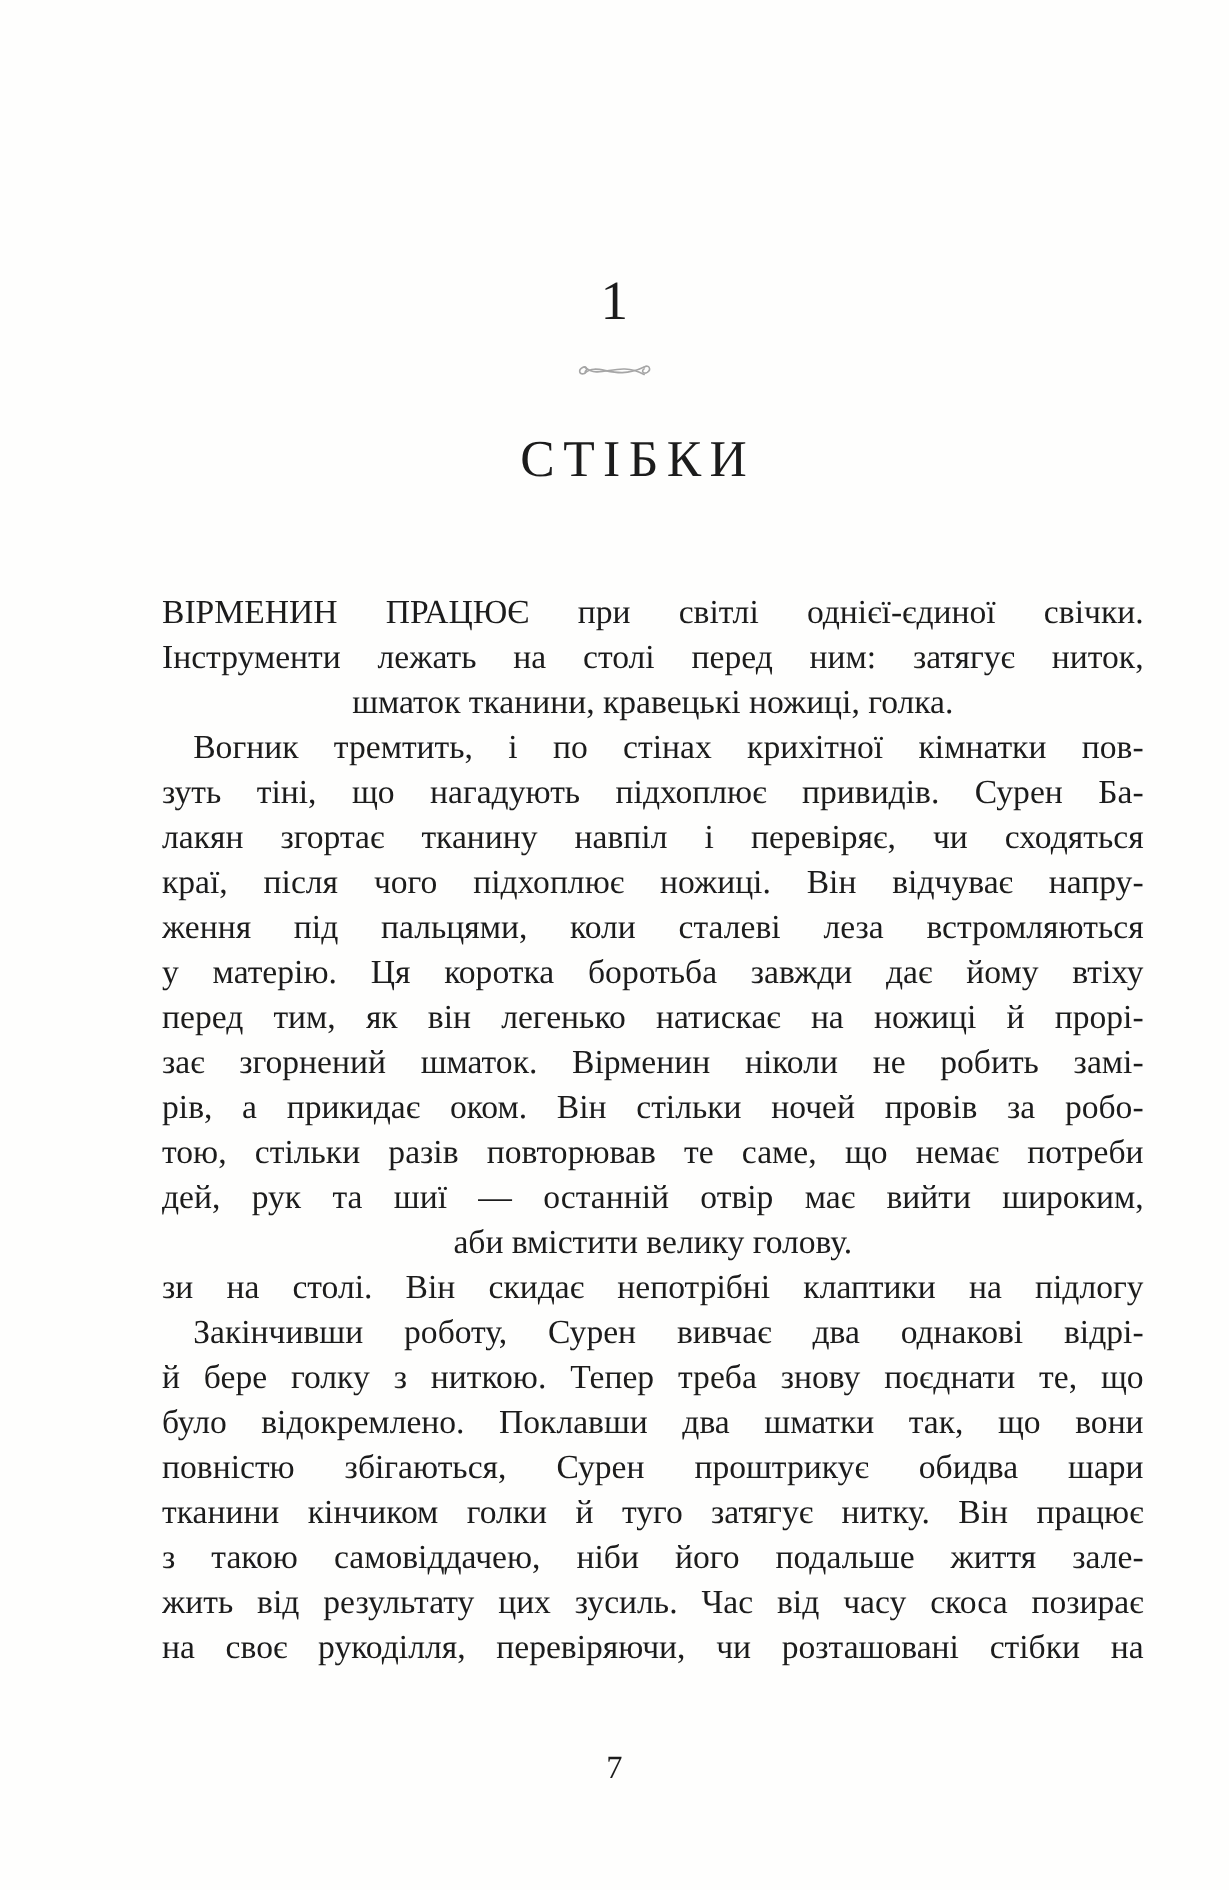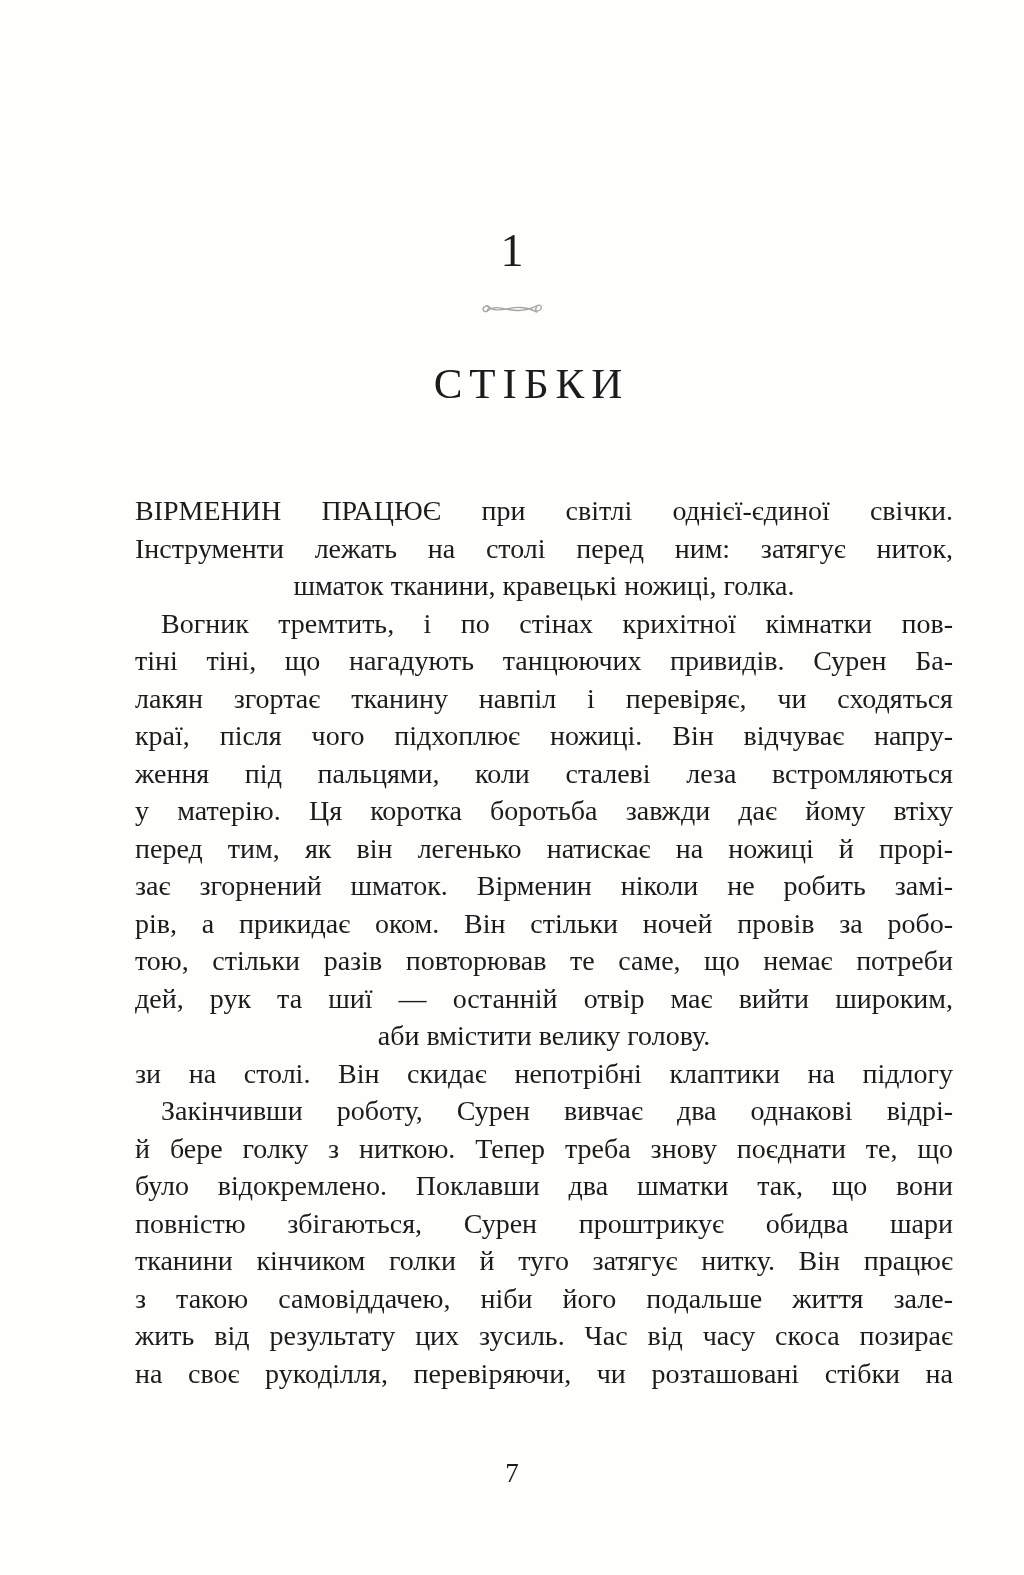--- a/index.html
+++ b/index.html
@@ -107,21 +107,21 @@
   <h1 class="chapter-title">СТІБКИ</h1>
 
   <div class="body-text">
       <div class="para">
         <div class="line">ВІРМЕНИН ПРАЦЮЄ при світлі однієї-єдиної свічки.</div>
         <div class="line">Інструменти лежать на столі перед ним: затягує ниток,</div>
         <div class="line nojust">шматок тканини, кравецькі ножиці, голка.</div>
       </div>
       <div class="para">
         <div class="line indent">Вогник тремтить, і по стінах крихітної кімнатки пов-</div>
-        <div class="line">тіні тіні, що нагадують танцюючих привидів. Сурен Ба-</div>
+        <div class="line">зуть тіні, що нагадують підхоплює привидів. Сурен Ба-</div>
         <div class="line">лакян згортає тканину навпіл і перевіряє, чи сходяться</div>
         <div class="line">краї, після чого підхоплює ножиці. Він відчуває напру-</div>
         <div class="line">ження під пальцями, коли сталеві леза встромляються</div>
         <div class="line">у матерію. Ця коротка боротьба завжди дає йому втіху</div>
         <div class="line">перед тим, як він легенько натискає на ножиці й прорі-</div>
         <div class="line">зає згорнений шматок. Вірменин ніколи не робить замі-</div>
         <div class="line">рів, а прикидає оком. Він стільки ночей провів за робо-</div>
         <div class="line">тою, стільки разів повторював те саме, що немає потреби</div>
         <div class="line">дей, рук та шиї — останній отвір має вийти широким,</div>
         <div class="line nojust">аби вмістити велику голову.</div>

